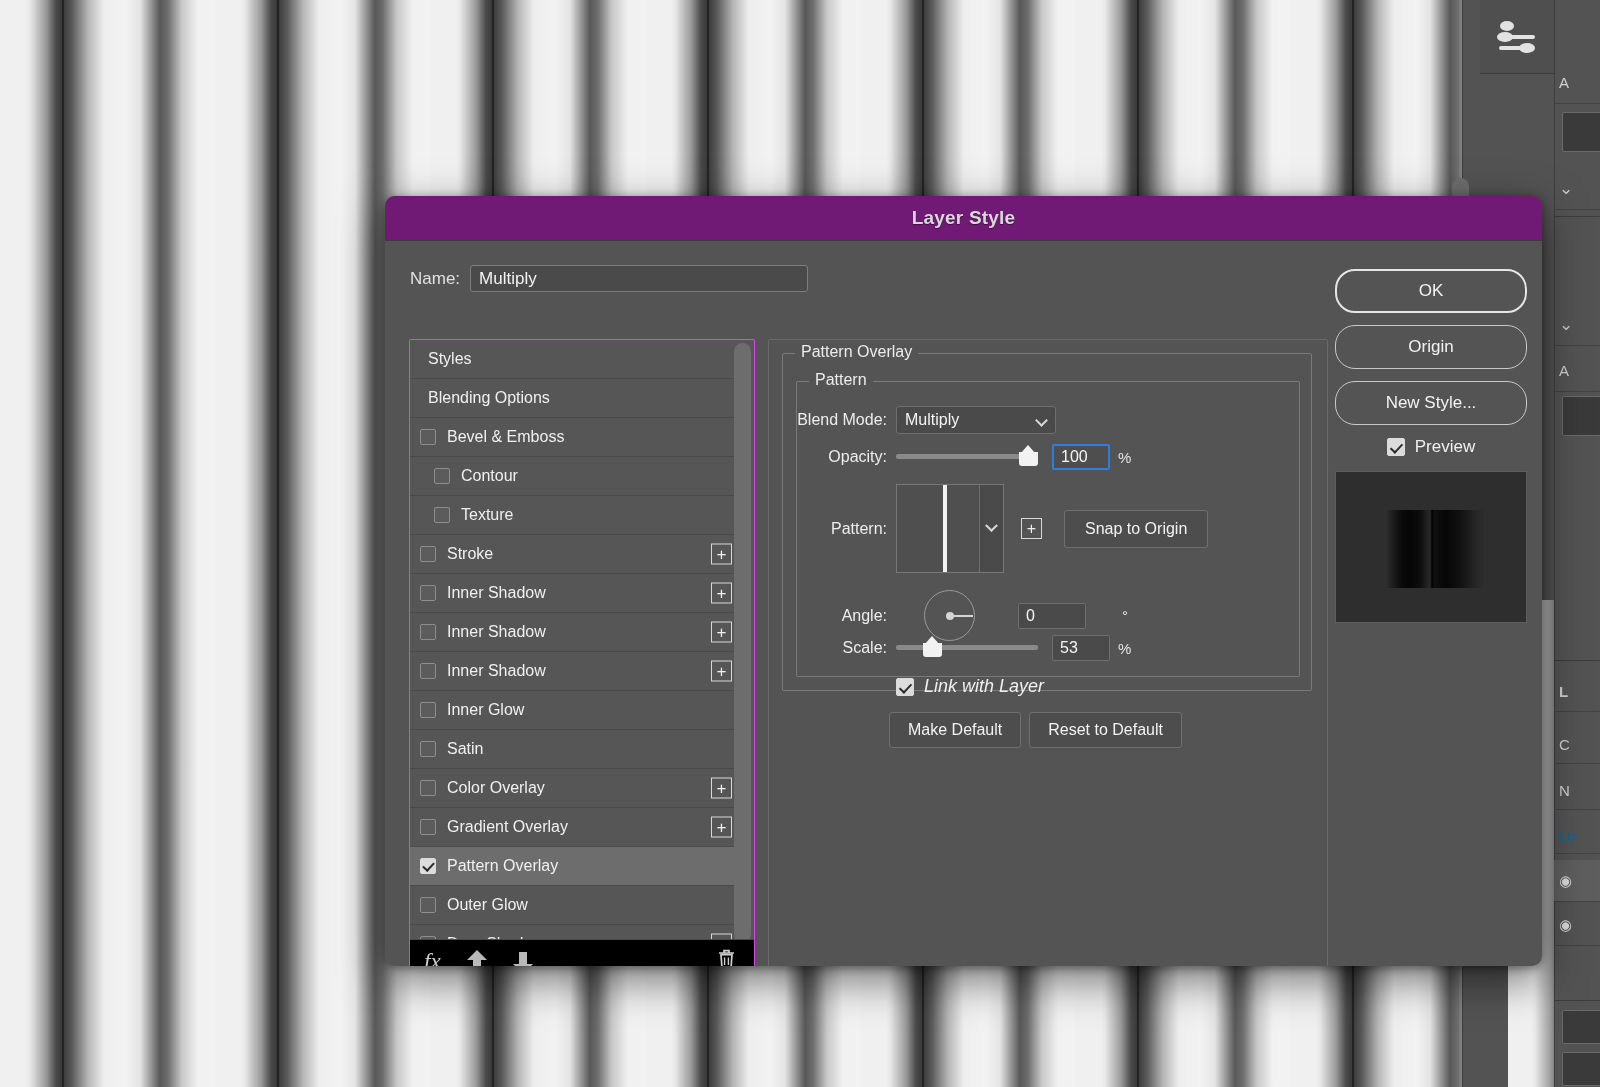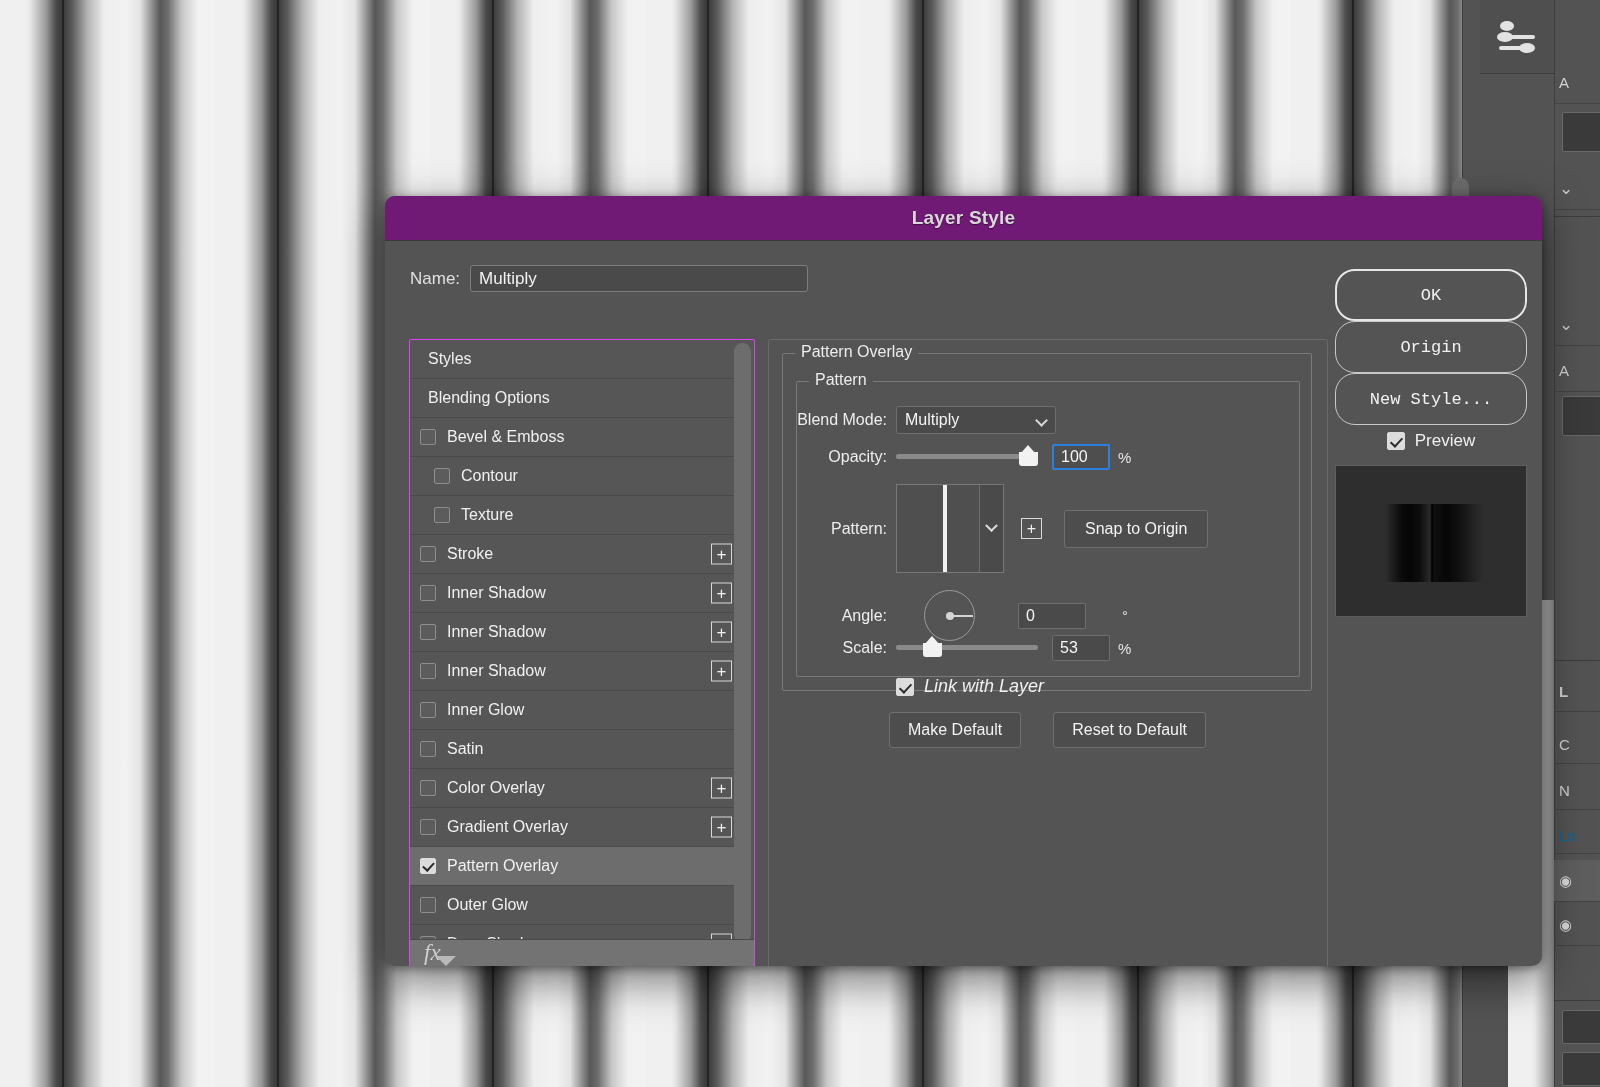--- a/index.html
+++ b/index.html
@@ -171,23 +171,23 @@
   }
   .list-scrollbar {
     position: absolute; right: 3px; top: 3px;
     width: 17px; height: 600px;
     border-radius: 9px;
     background: #6d6d6d;
   }
   .styles-footer {
     position: absolute; left: 0; bottom: 0;
     width: 344px; height: 44px;
-    background: #737373;
+    background: #000000;
     border-top: 1px solid #4a4a4a;
-    display: flex;  flex-direction: column;
+    display: flex; align-items: center;
   }
   .fx-btn { margin-left: 14px; color: #cfcfcf; font-size: 23px; font-style: italic;
             font-family: "Liberation Serif", serif; position: relative; }
   .arrow-btn { margin-left: 26px; width: 20px; height: 24px; position: relative; }
   .arrow-btn .stem {
     position: absolute; left: 6px; width: 8px; background: #b9b9b9;
   }
   .arrow-up .stem { top: 8px; height: 14px; }
   .arrow-up .head {
     position: absolute; left: 0; top: 0;
@@ -334,33 +334,34 @@
   .checkbox::after {
     content: ""; position: absolute; left: 5px; top: 2px;
     width: 5px; height: 10px;
     border: solid #2b2b2b; border-width: 0 2px 2px 0;
     transform: rotate(43deg);
   }
   .checkrow .lbl { color: #f0f0f0; font-size: 18px; font-style: italic; }
 
   .defaults-row {
     position: absolute; left: 120px; top: 372px;
-    display: flex; gap: 32px;
+    display: flex; gap: 8px;
   }
 
   
   .btn-col { position: absolute; left: 950px; top: 28px; width: 192px; }
   .pill-btn {
-    width: 192px; height: 52px;
+    width: 192px; height: 44px;
     border-radius: 20px;
     border: 1px solid #c9c9c9;
     background: #545454;
     color: #f2f2f2; font-size: 17px;
     display: flex; align-items: center; justify-content: center;
-    font-family: Liberation Mono, monospace;
+    margin-bottom: 12px;
+    font-family: Liberation Sans, sans-serif;
   }
   .pill-btn.primary { border: 2px solid #e6e6e6; }
   .preview-row {
     display: flex; align-items: center; justify-content: center;
     margin-top: 6px; margin-bottom: 14px;
   }
   .preview-thumb {
     width: 192px; height: 152px;
     background: #2e2e2e;
     border: 1px solid #5e5e5e;

